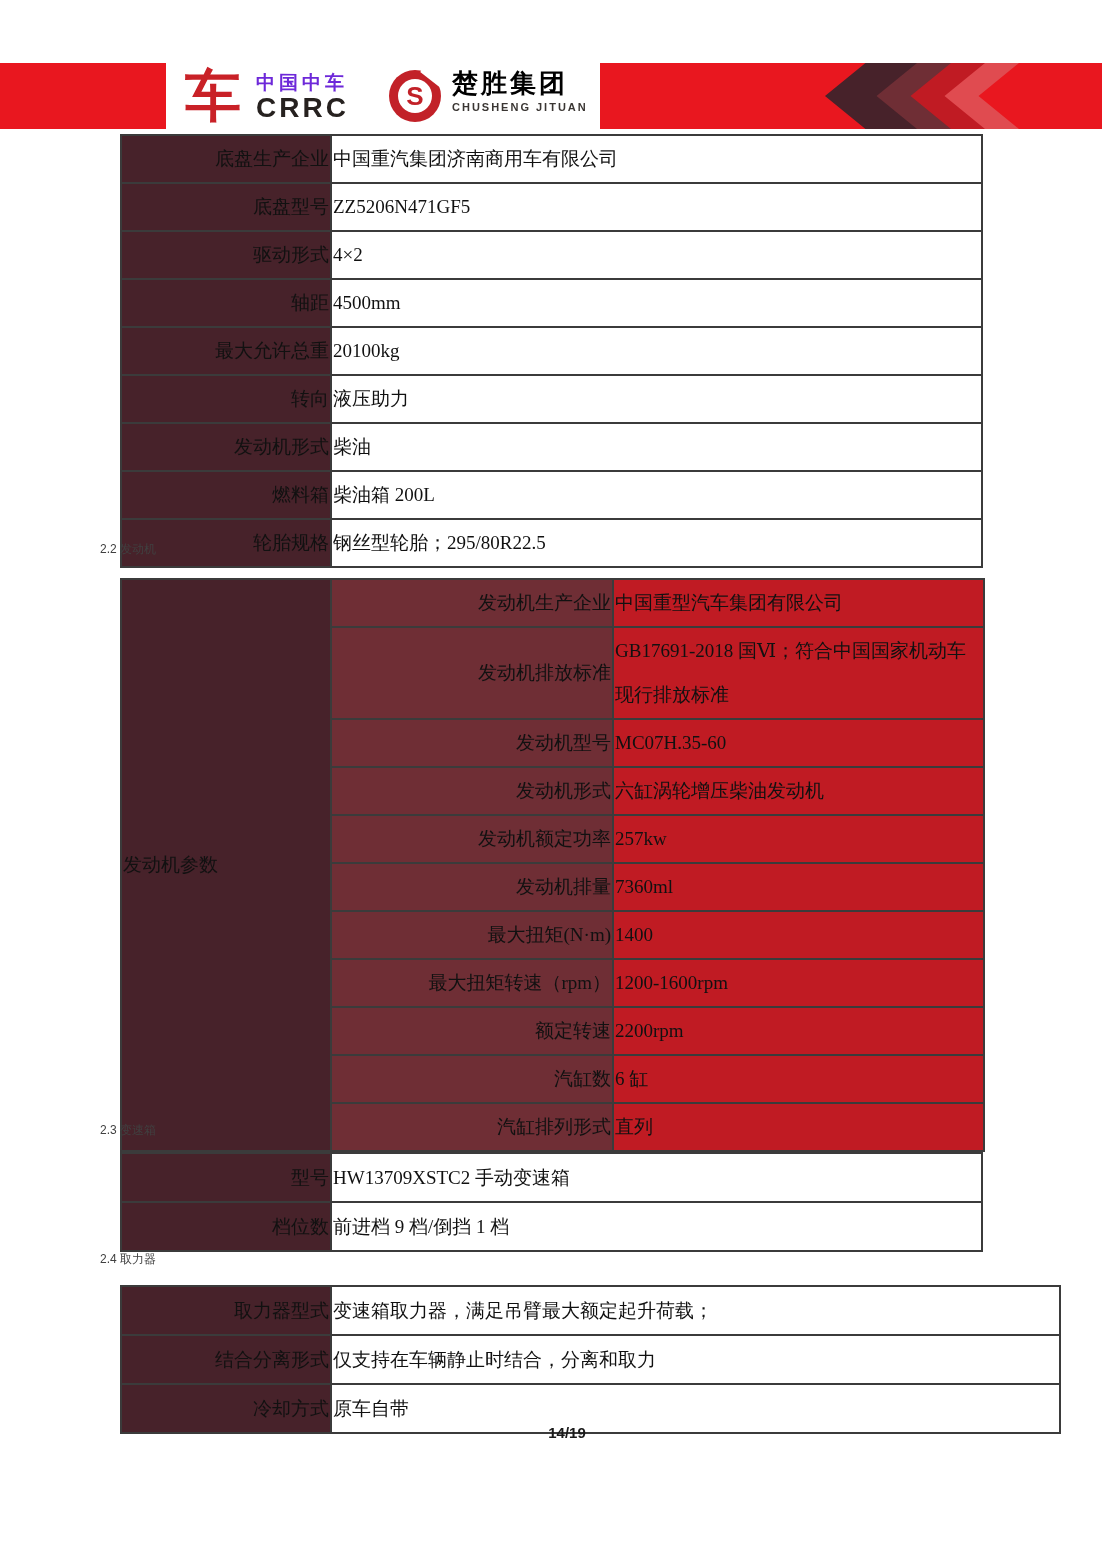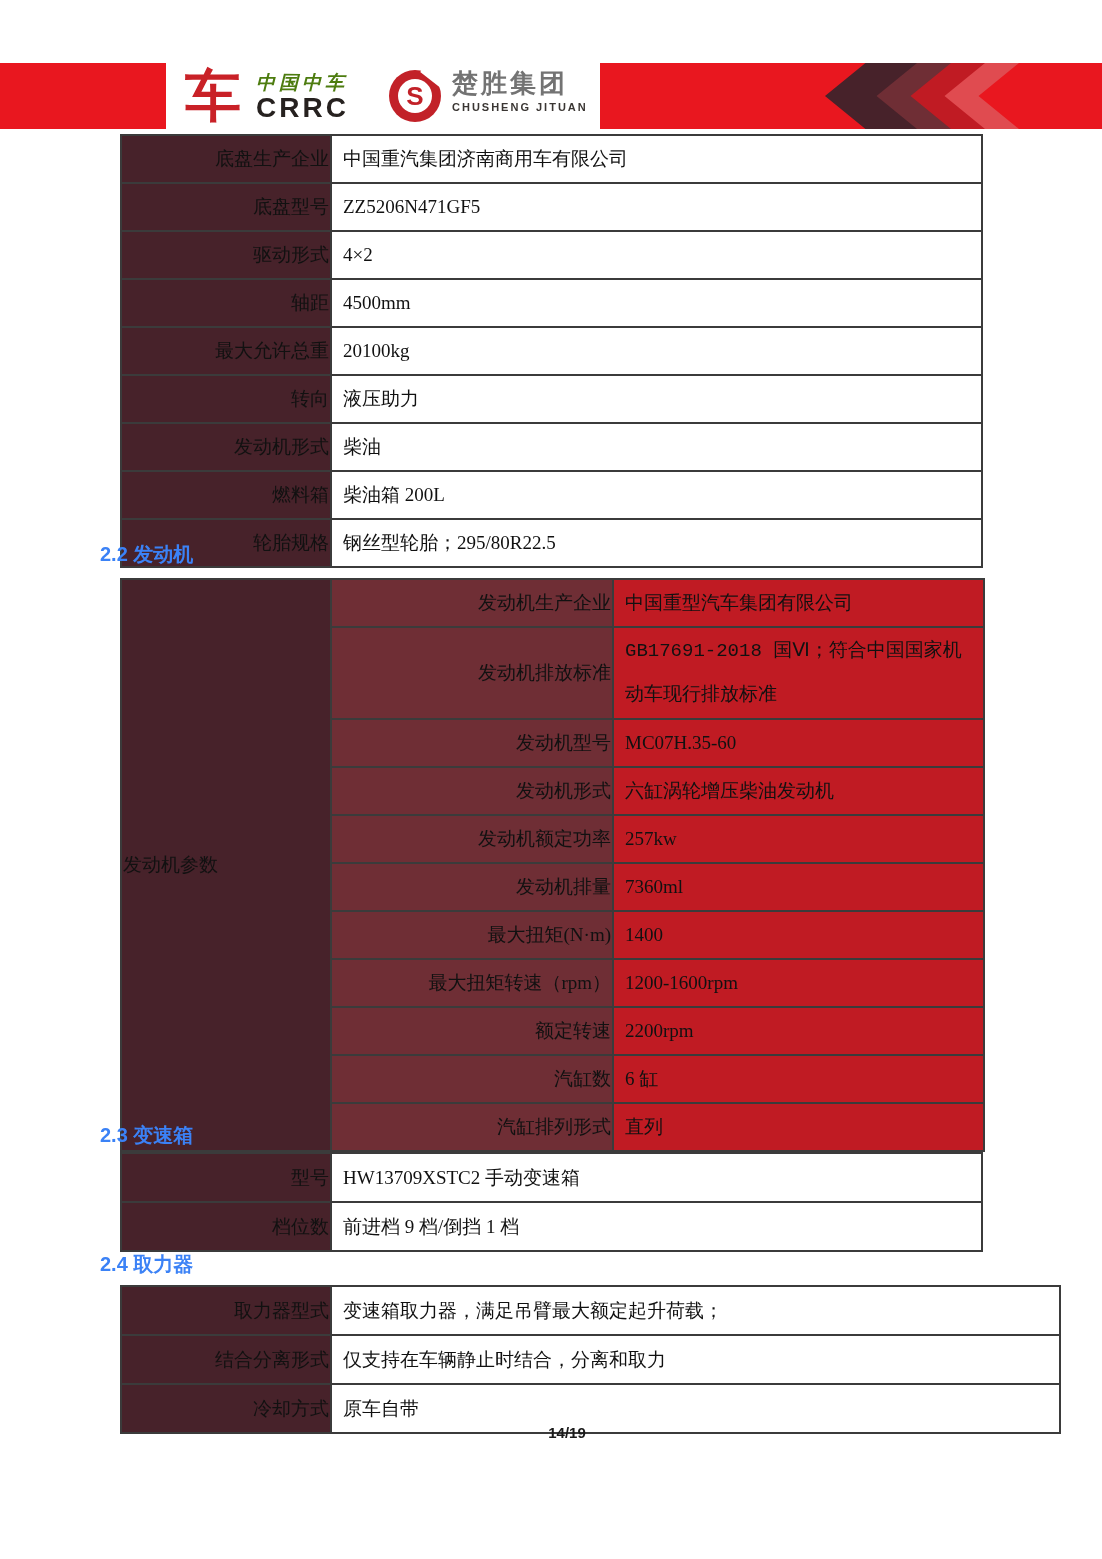--- a/index.html
+++ b/index.html
@@ -21,56 +21,56 @@
   .c1{left:0;background:#47222a;z-index:4;}
   .c2{left:34px;background:#6f2e35;z-index:3;}
   .c3{left:68px;background:#c01b23;z-index:2;}
   .c4{left:102px;background:#e04b50;z-index:1;}
 
   
   .crrc-emblem{position:absolute;left:184px;top:66px;width:58px;height:60px;
     color:#c92127;font-weight:bold;font-size:56px;line-height:60px;text-align:center;
     font-family:"Liberation Sans",sans-serif;}
   .crrc-text{position:absolute;left:256px;top:72px;font-family:"Liberation Sans",sans-serif;}
-  .crrc-cn{font-size:19px;font-weight:bold;letter-spacing:4px;color:#4d7c0f;line-height:22px;font-style:italic;}
+  .crrc-cn{font-size:19px;font-weight:bold;letter-spacing:4px;color:#6d28d9;line-height:22px;}
   .crrc-en{font-size:28px;font-weight:bold;letter-spacing:3px;color:#26211f;line-height:28px;}
 
   .cs-emblem{position:absolute;left:389px;top:68px;width:54px;height:56px;}
   .cs-ring{position:absolute;left:0;top:2px;width:52px;height:52px;border-radius:50%;background:#c22128;}
   .cs-notch{position:absolute;left:34px;top:-4px;width:26px;height:18px;background:#ffffff;transform:rotate(38deg);}
   .cs-inner{position:absolute;left:9px;top:11px;width:34px;height:34px;border-radius:50%;background:#ffffff;
     text-align:center;font-weight:bold;font-size:26px;line-height:34px;color:#c22128;
     font-family:"Liberation Sans",sans-serif;}
   .cs-text{position:absolute;left:452px;top:68px;font-family:"Liberation Sans",sans-serif;}
-  .cs-cn{font-size:26px;font-weight:bold;letter-spacing:3px;color:#737373;line-height:30px;}
+  .cs-cn{font-size:26px;font-weight:bold;letter-spacing:3px;color:#000000;line-height:30px;}
   .cs-en{font-size:11px;font-weight:bold;letter-spacing:2px;color:#3a3633;line-height:14px;margin-top:2px;}
 
   
   table{border-collapse:collapse;table-layout:fixed;}
   td{border:2px solid #3b3b3b;font-size:19px;color:#111;vertical-align:middle;
      overflow:hidden;}
   td.lbl{text-align:right;}
-  td.val{text-align:left;padding-left:11px;padding-right:8px;}
+  td.val{text-align:left;padding-left:1px;padding-right:8px;}
 
   .tbl-chassis{position:absolute;left:120px;top:134px;width:863px;}
   .tbl-chassis td{height:44px;}
   .tbl-chassis col.c1{width:210px;}
 
   .sec-heading{position:absolute;left:100px;font-family:"Liberation Sans",sans-serif;
-     font-weight:bold;font-size:20px;color:#3b82f6;}
+     font-weight:normal;font-size:12px;color:#404040;}
   .h-engine{top:541px;}
   .h-gearbox{top:1122px;}
   .h-pto{top:1251px;}
 
   .tbl-engine{position:absolute;left:120px;top:578px;width:863px;}
   .tbl-engine col.c1{width:210px;}
   .tbl-engine col.c2{width:282px;}
   .tbl-engine col.c3{width:371px;}
   .tbl-engine td{height:44px;}
-  .tbl-engine td.tall{height:88px;font-family:Liberation Mono, monospace;}
+  .tbl-engine td.tall{height:88px;}
   .tbl-engine td.multiline{line-height:44px;}
   .tbl-engine td.span-cell{text-align:left;}
 
   .tbl-gearbox{position:absolute;left:120px;top:1152px;width:863px;}
   .tbl-gearbox td{height:45px;}
   .tbl-gearbox col.c1{width:210px;}
 
   .tbl-pto{position:absolute;left:120px;top:1285px;width:941px;}
   .tbl-pto td{height:45px;}
   .tbl-pto col.c1{width:210px;}

